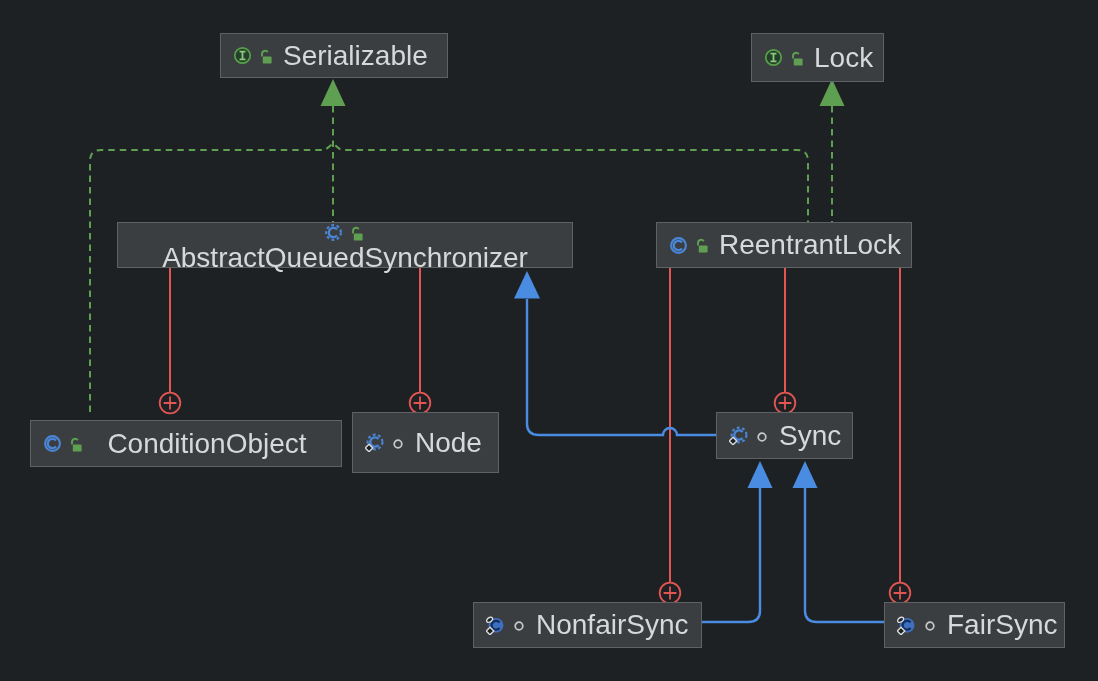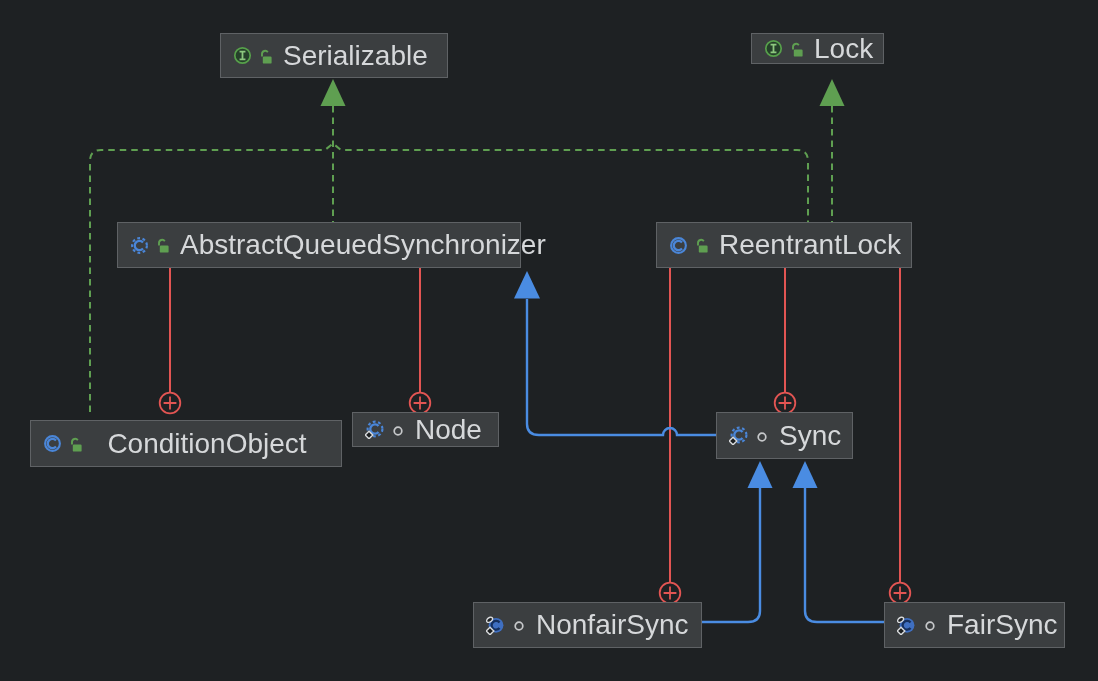--- a/index.html
+++ b/index.html
@@ -142,33 +142,33 @@
       <svg class="ic" width="19" height="19" viewBox="0 0 18 18">
           <use href="#sym-interface"></use>
         </svg>
       <svg class="ic" width="18" height="18" viewBox="0 0 18 18">
           <use href="#sym-padlock-open"></use>
         </svg>
     </span>
     <span class="label">Serializable</span>
   </div>
 
-  <div class="node" style="left:751px;top:33px;width:133px;height:31px;">
+  <div class="node" style="left:751px;top:33px;width:133px;height:49px;">
     <span class="icons">
       <svg class="ic" width="19" height="19" viewBox="0 0 18 18">
           <use href="#sym-interface"></use>
         </svg>
       <svg class="ic" width="18" height="18" viewBox="0 0 18 18">
           <use href="#sym-padlock-open"></use>
         </svg>
     </span>
     <span class="label">Lock</span>
   </div>
 
-  <div class="node" style="left:117px;top:222px;width:404px;">
+  <div class="node" style="left:117px;top:222px;width:456px;flex-direction:column;">
     <span class="icons">
       <svg class="ic" width="19" height="19" viewBox="0 0 18 18">
           <use href="#sym-class-abstract"></use>
         </svg>
       <svg class="ic" width="18" height="18" viewBox="0 0 18 18">
           <use href="#sym-padlock-open"></use>
         </svg>
     </span>
     <span class="label">AbstractQueuedSynchronizer</span>
   </div>
@@ -190,21 +190,21 @@
       <svg class="ic" width="19" height="19" viewBox="0 0 18 18">
           <use href="#sym-class"></use>
         </svg>
       <svg class="ic" width="18" height="18" viewBox="0 0 18 18">
           <use href="#sym-padlock-open"></use>
         </svg>
     </span>
     <span class="label">ConditionObject</span>
   </div>
 
-  <div class="node" style="left:352px;top:412px;width:147px;height:35px;">
+  <div class="node" style="left:352px;top:412px;width:147px;height:61px;">
     <span class="icons">
       <svg class="ic" width="19" height="19" viewBox="0 0 18 18">
           <use href="#sym-class-abstract-static"></use>
         </svg>
       <svg class="ic" width="18" height="18" viewBox="0 0 18 18">
           <use href="#sym-package-private"></use>
         </svg>
     </span>
     <span class="label">Node</span>
   </div>

